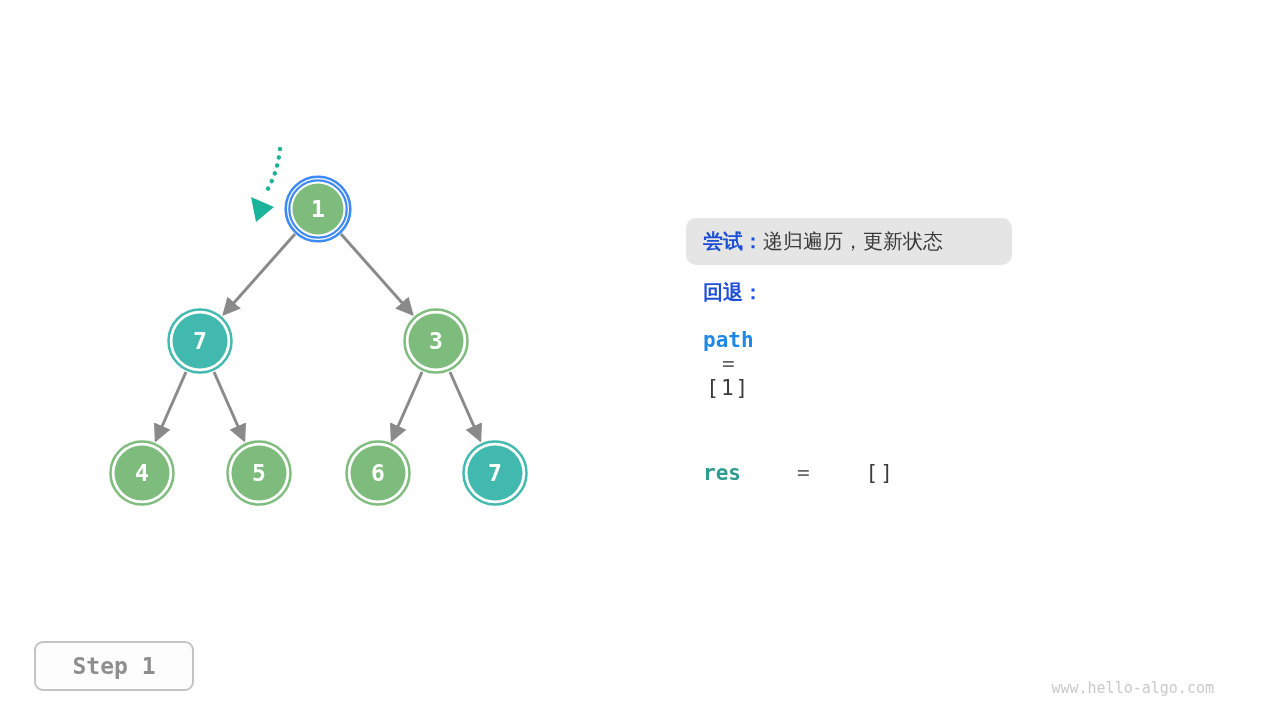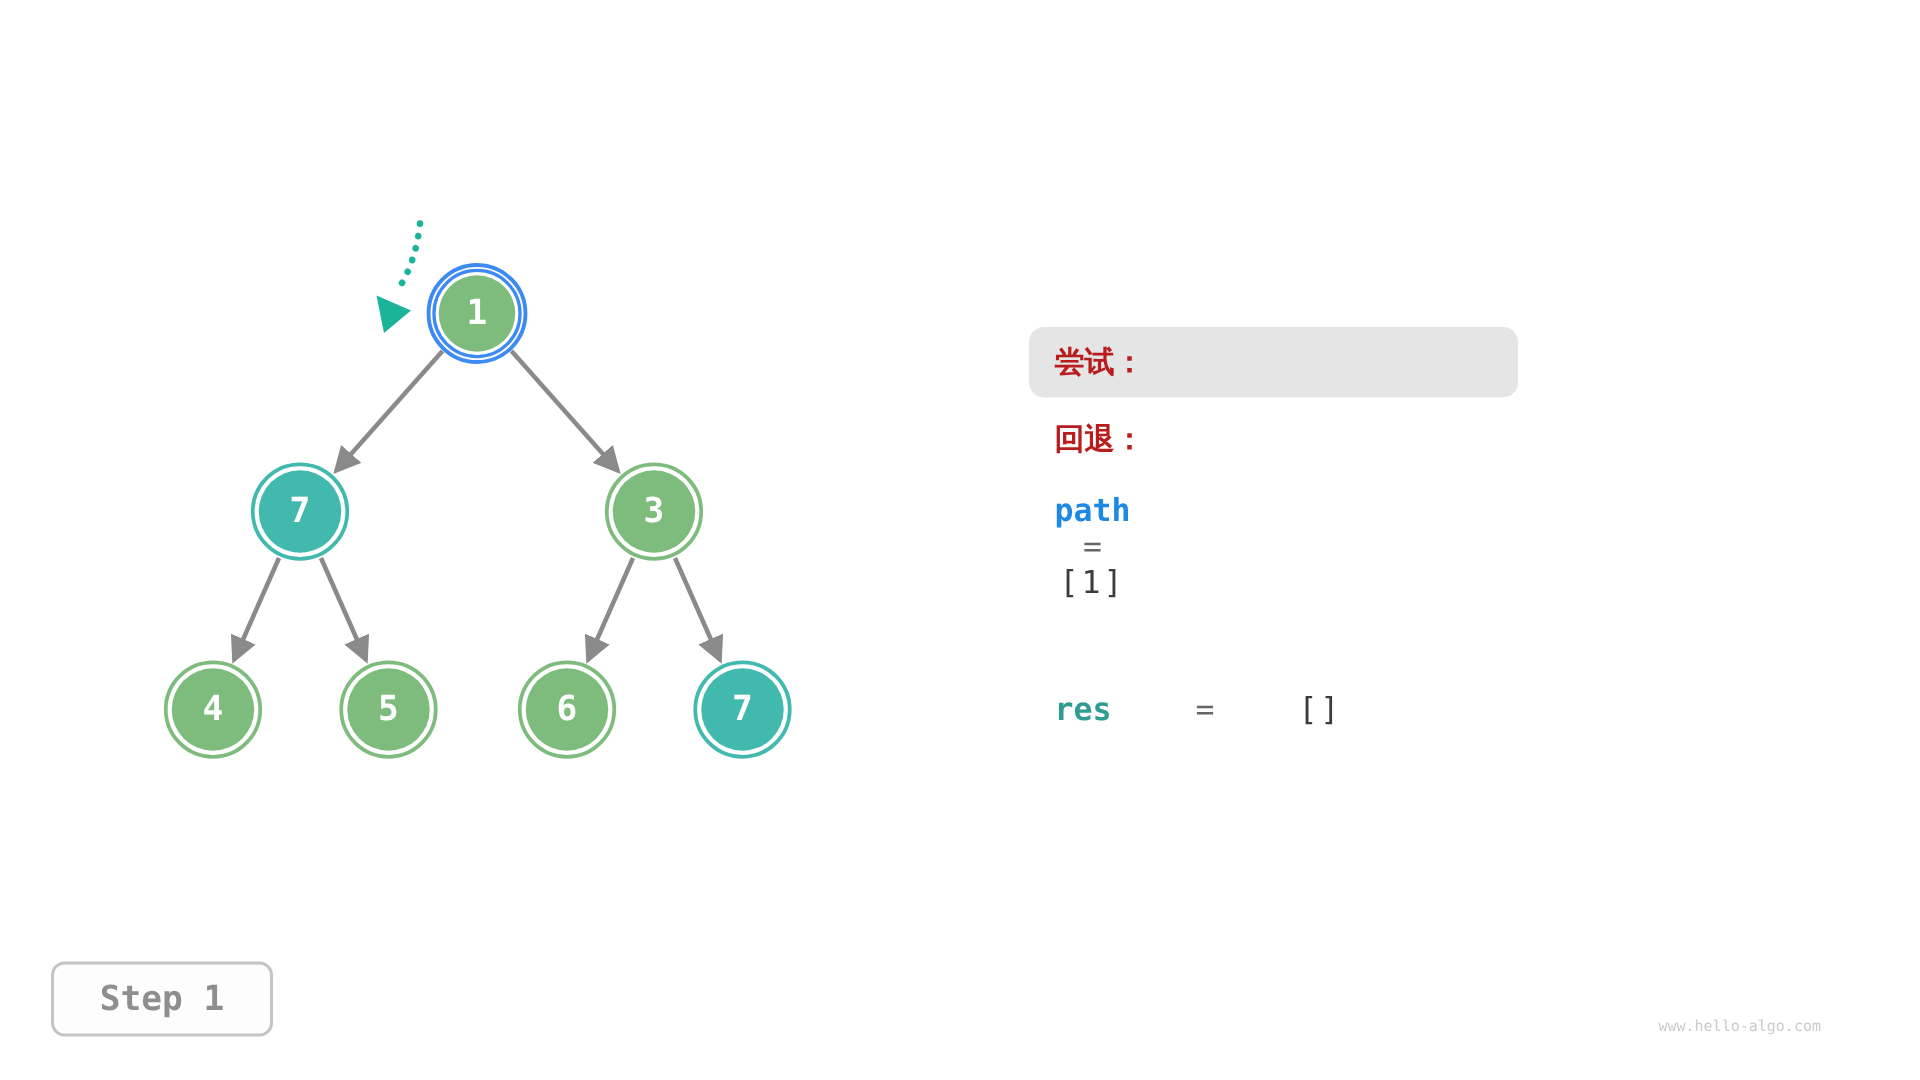--- a/index.html
+++ b/index.html
@@ -40,21 +40,21 @@
     position: absolute; left: 686px; top: 218px;
     width: 326px; height: 47px;
     box-sizing: border-box;
     background: var(--try-box-bg);
     border-radius: 10px;
     display: flex; align-items: center;
     padding: 0 17px;
     white-space: nowrap;
   }
   .cjk { font-size: 20px; color: var(--label-dark); }
-  .cjk-bold { font-size: 20px; font-weight: bold; color: #b91c1c; }
+  .cjk-bold { font-size: 20px; font-weight: bold; color: #1d4ed8; }
   .back-line {
     position: absolute; left: 703px; top: 277px;
     height: 30px; display: flex; align-items: center;
     white-space: nowrap;
   }
   .code-line {
     position: absolute; left: 703px;
     height: 32px; display: flex; align-items: center;
     font-family: "DejaVu Sans Mono", monospace;
     font-size: 21px;
@@ -64,36 +64,36 @@
   .res-line  { top: 457px; gap: 44px; }
   .code-var { font-weight: bold; }
   .path-line .code-var { color: var(--path-blue); }
   .res-line  .code-var { color: var(--res-teal); }
   .code-eq  { color: #666666; margin: 0 12px; }
   .code-val { color: #3c3c3c; letter-spacing: 2px; }
 
   
   .step-badge {
     position: absolute; left: 34px; top: 641px;
-    width: 148px; height: 50px;
+    width: 160px; height: 50px;
     box-sizing: border-box;
     background: #fdfdfd;
     border: 2px solid #c4c4c4;
     border-radius: 9px;
     display: flex; align-items: center; justify-content: center;
     font-family: "DejaVu Sans Mono", monospace;
     font-weight: bold; font-size: 23px;
     color: var(--step-gray);
   }
 
   
   .watermark {
     position: absolute; right: 66px; top: 679px;
     font-family: "DejaVu Sans Mono", monospace;
-    font-size: 10px;
+    font-size: 15px;
     color: var(--watermark-gray);
   }
 </style>
 </head>
 <body>
 
 <svg class="tree-svg" width="640" height="600" viewBox="0 0 640 600">
   <defs>
     <marker id="arrow" viewBox="0 0 10 10" refX="8.5" refY="5" markerWidth="6" markerHeight="6" orient="auto-start-reverse">
       <path class="arrowhead" d="M 0 0 L 10 5 L 0 10 z"></path>
@@ -149,20 +149,21 @@
   </g>
   <g>
     <circle class="ring-teal" cx="495" cy="473" r="31.5"></circle>
     <circle class="fill-teal" cx="495" cy="473" r="27.5"></circle>
     <text class="node-label" x="495" y="473">7</text>
   </g>
 </svg>
 
 <div class="try-box">
   <span class="cjk-bold">尝试：</span>
+  <span class="cjk">递归遍历，更新状态</span>
 </div>
 
 <div class="back-line">
   <span class="cjk-bold">回退：</span>
 </div>
 
 <div class="code-line path-line">
   <span class="code-var">path</span>
   <span class="code-eq">=</span>
   <span class="code-val">[1]</span>

